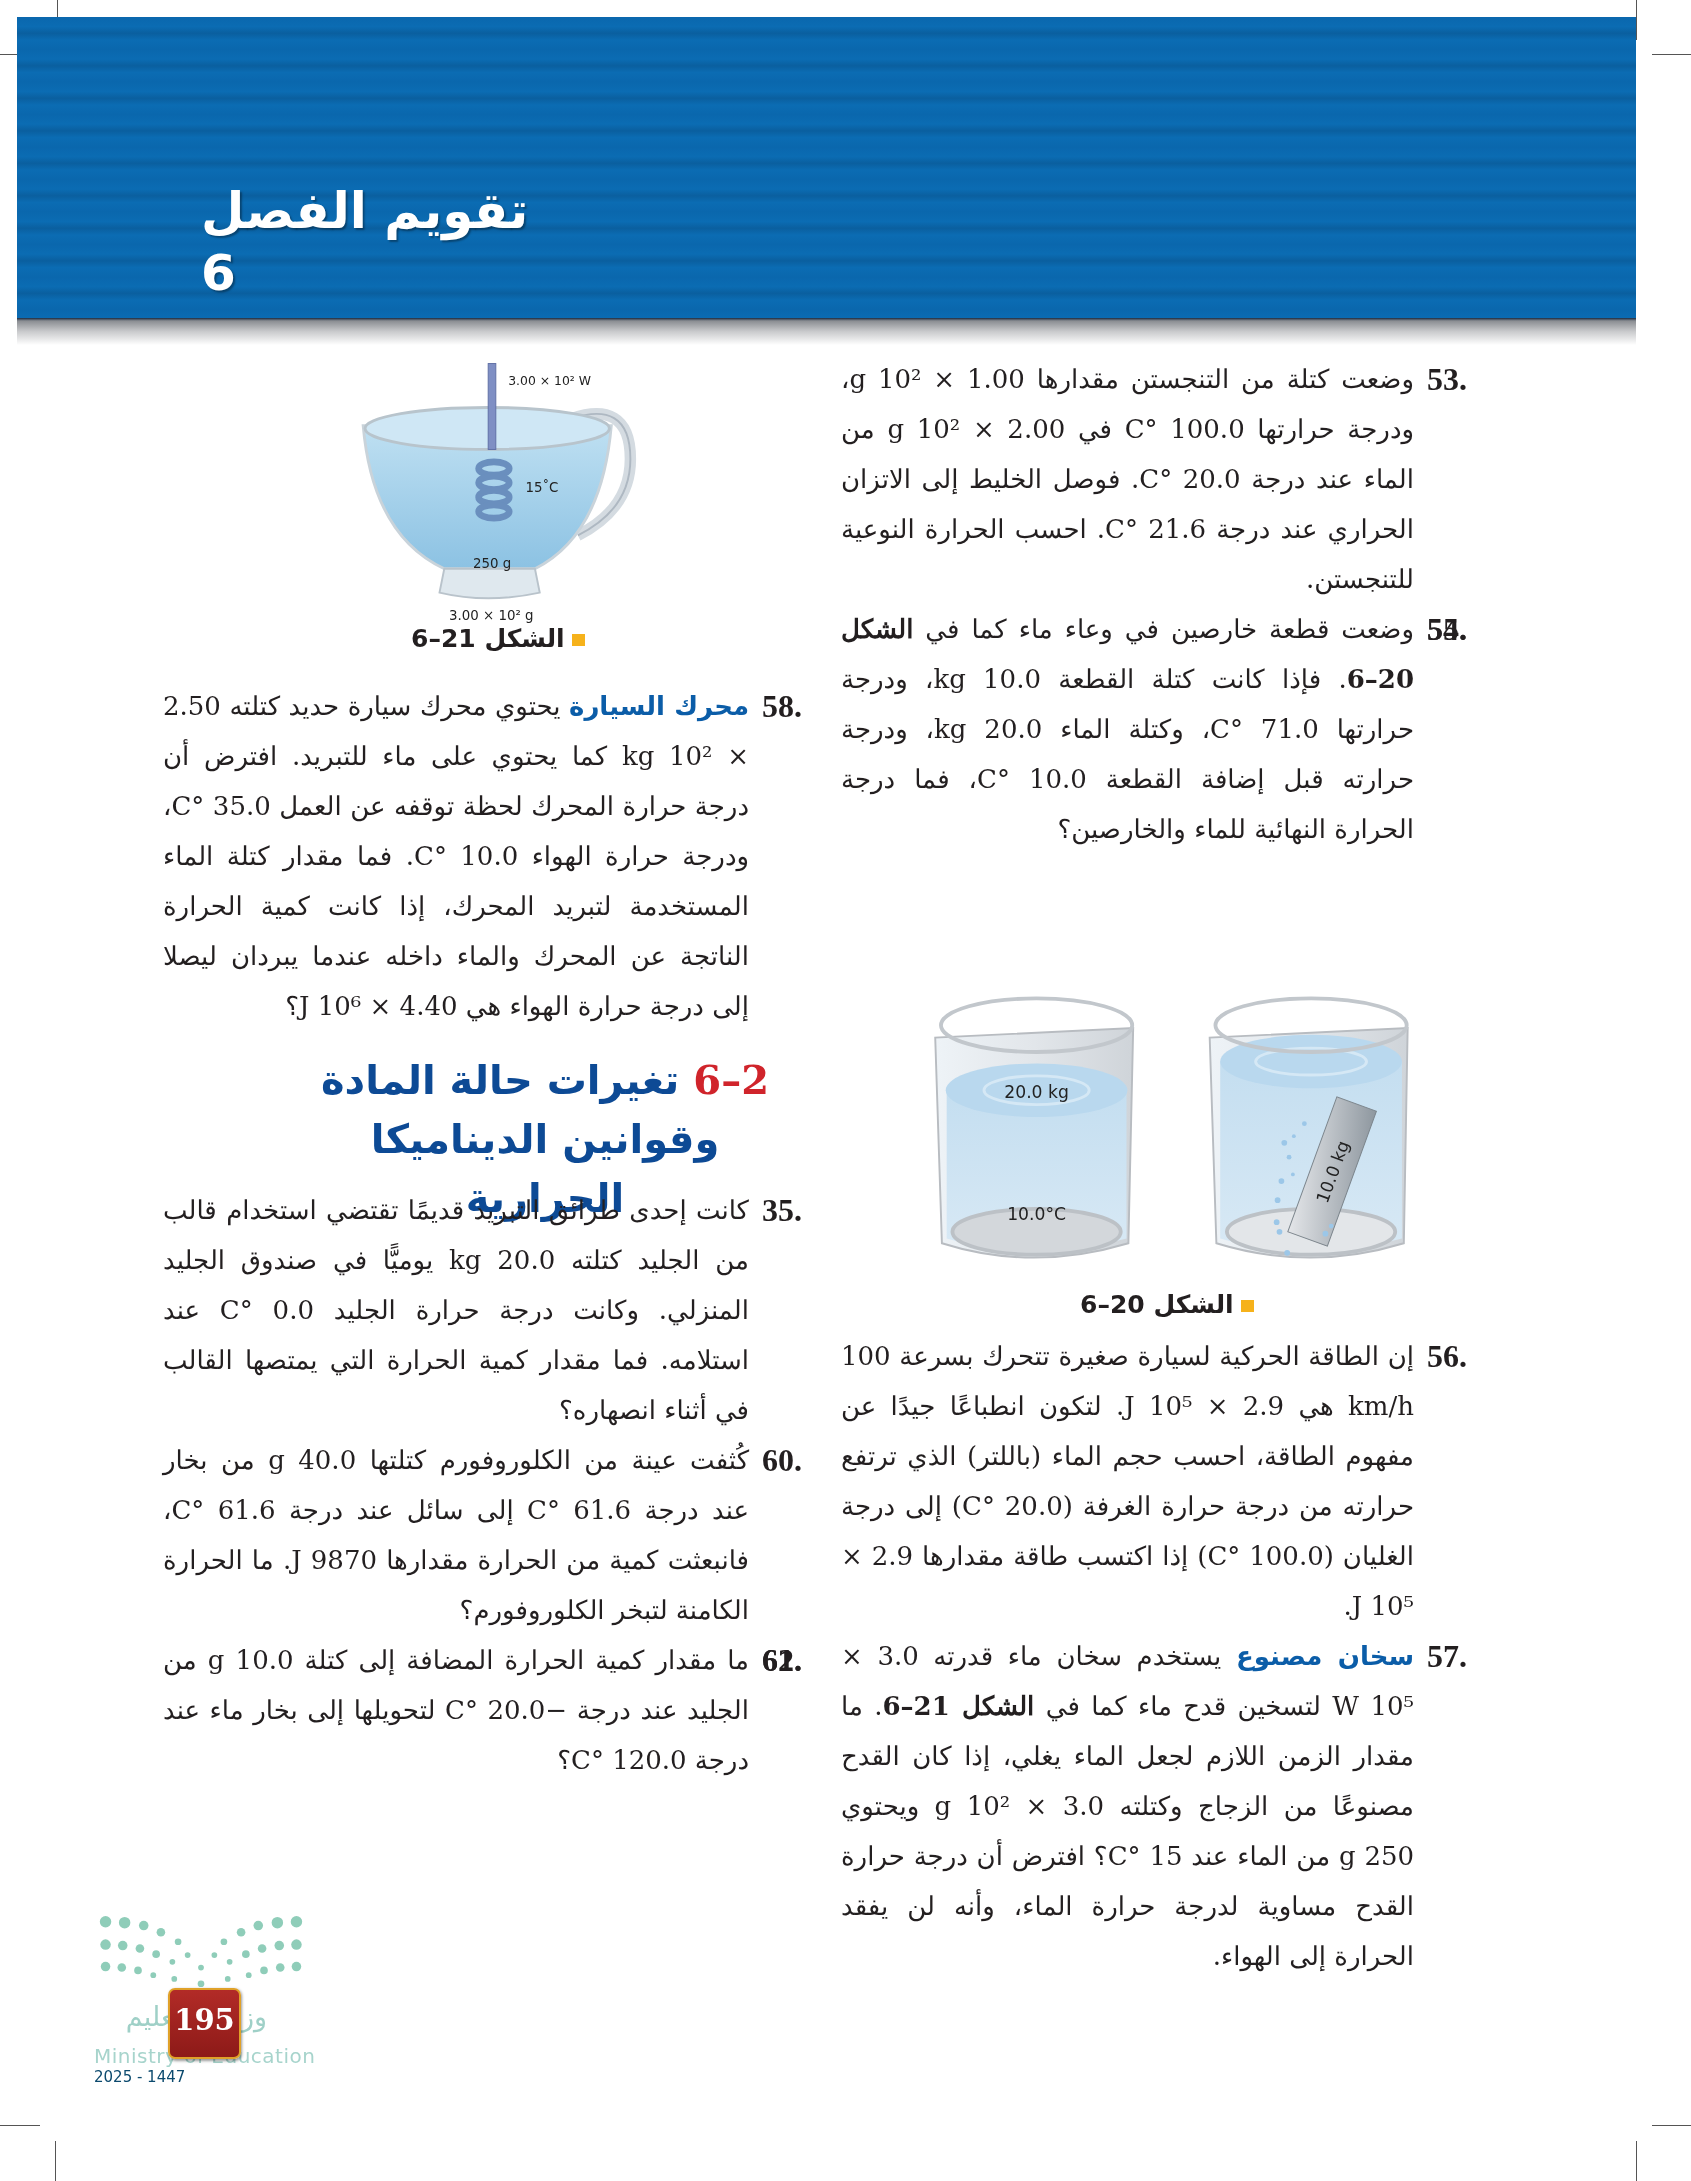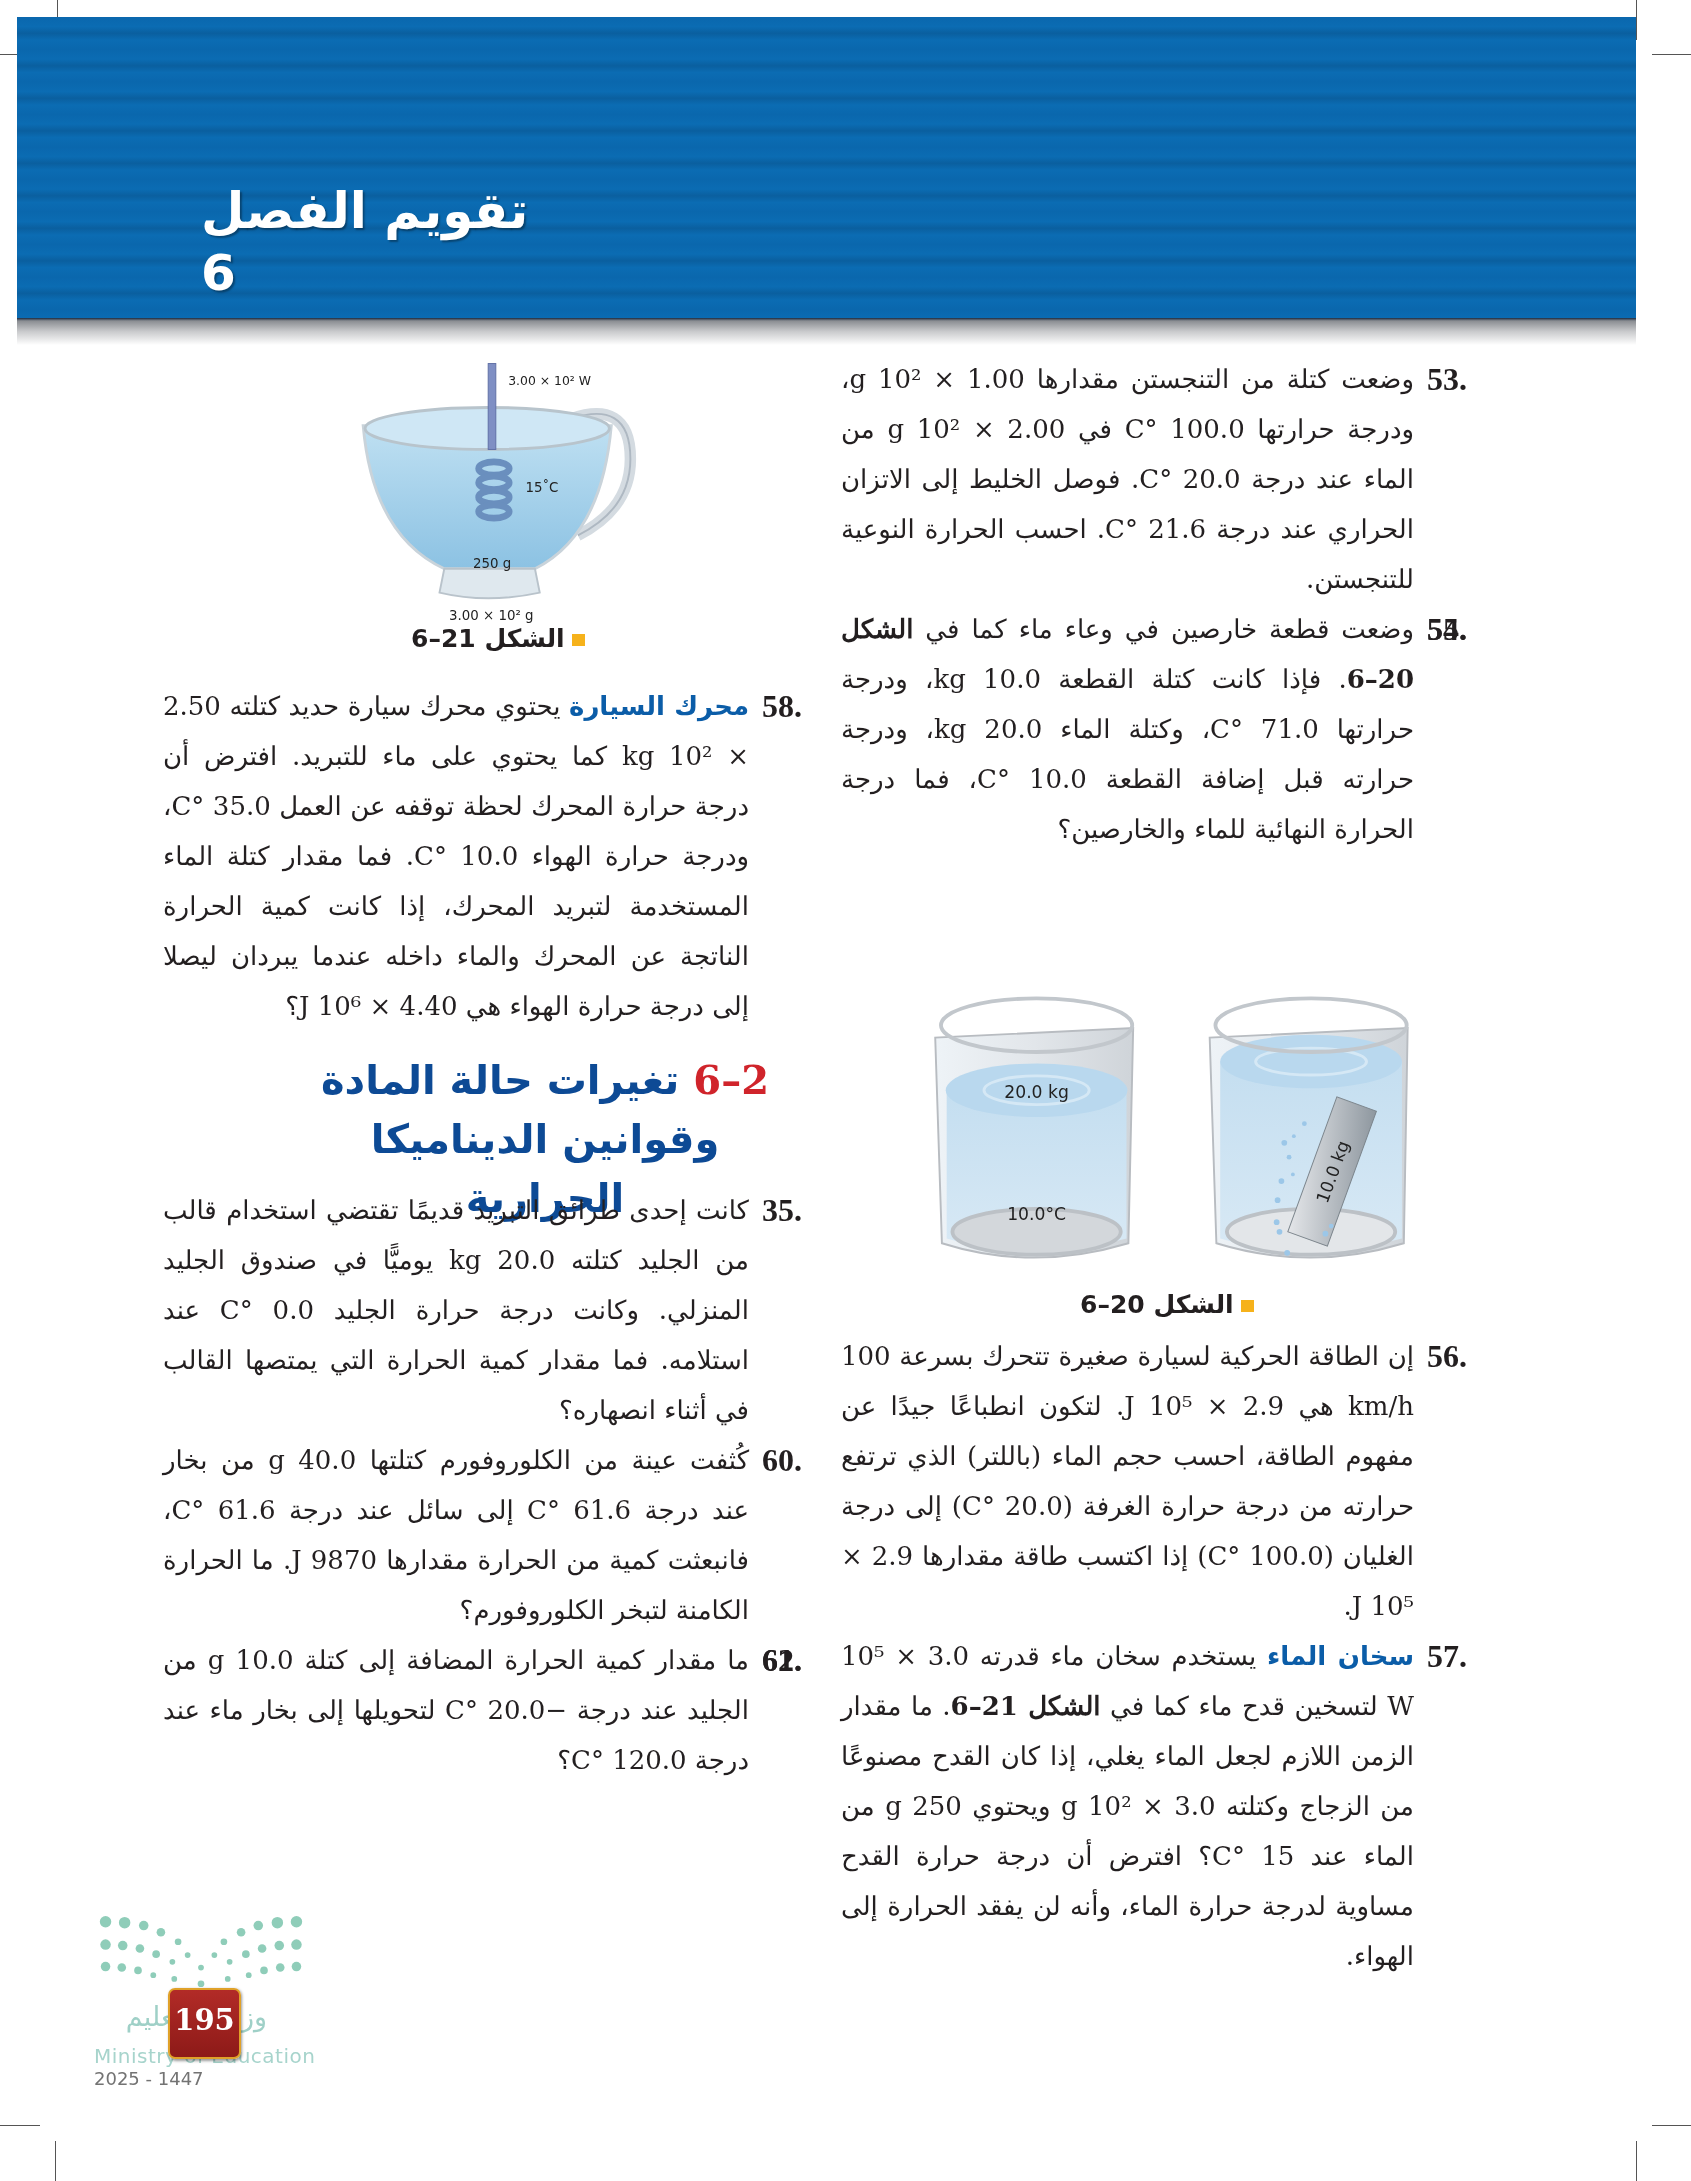--- a/index.html
+++ b/index.html
@@ -56,22 +56,22 @@
   .logo { position:absolute; left:96px; top:1912px; width:210px; height:153px; }
   .logo-text-ar {
     position:absolute; left:96px; top:2001px; width:201px; direction:rtl;
     color:#9fd0c7; font-family:"DejaVu Sans", sans-serif; font-size:27px; text-align:center;
   }
   .logo-text-en {
     position:absolute; left:94px; top:2044px; color:#a7d4cc;
     font-family:"DejaVu Sans", sans-serif; font-size:20px; letter-spacing:0.5px;
   }
   .logo-year {
-    position:absolute; left:94px; top:2068px; color:#737373;
-    font-family:"DejaVu Sans", sans-serif; font-size:18px;
+    position:absolute; left:94px; top:2068px; color:#0c4a6e;
+    font-family:"DejaVu Sans", sans-serif; font-size:15px;
   }
   .page-badge {
     position:absolute; left:168px; top:1988px; width:69px; height:67px;
     background:linear-gradient(180deg,#b22b27,#8d1a18); border:2.9px solid #e0a129;
     border-radius:7px; box-shadow:1px 1.9px 2.9px rgba(0,0,0,0.4);
     color:#fff; font-weight:bold; font-size:29px; text-align:center; line-height:61px;
     font-family:"DejaVu Serif", serif;
   }
 </style>
 </head>
@@ -225,21 +225,21 @@
   <span class="sq"></span><span>الشكل 20–6</span>
 </div>
 
 <div class="col col-right" style="top:1331px;">
   <div class="q">
     <span class="num">56.</span>
     <span>إن الطاقة الحركية لسيارة صغيرة تتحرك بسرعة 100 km/h هي 2.9 × 10⁵ J. لتكون انطباعًا جيدًا عن مفهوم الطاقة، احسب حجم الماء (باللتر) الذي ترتفع حرارته من درجة حرارة الغرفة (20.0 °C) إلى درجة الغليان (100.0 °C) إذا اكتسب طاقة مقدارها 2.9 × 10⁵ J.</span>
   </div>
   <div class="q">
     <span class="num">57.</span>
-    <span class="hl">سخان الماء</span><span> يستخدم سخان ماء قدرته 3.0 × 10⁵ W لتسخين قدح ماء كما في </span><span class="ref">الشكل 21–6</span><span>. ما مقدار الزمن اللازم لجعل الماء يغلي، إذا كان القدح مصنوعًا من الزجاج وكتلته 3.0 × 10² g ويحتوي 250 g من الماء عند 15 °C؟ افترض أن درجة حرارة القدح مساوية لدرجة حرارة الماء، وأنه لن يفقد الحرارة إلى الهواء.</span>
+    <span class="hl">سخان مصنوع</span><span> يستخدم سخان ماء قدرته 3.0 × 10⁵ W لتسخين قدح ماء كما في </span><span class="ref">الشكل 21–6</span><span>. ما مقدار الزمن اللازم لجعل الماء يغلي، إذا كان القدح مصنوعًا من الزجاج وكتلته 3.0 × 10² g ويحتوي 250 g من الماء عند 15 °C؟ افترض أن درجة حرارة القدح مساوية لدرجة حرارة الماء، وأنه لن يفقد الحرارة إلى الهواء.</span>
   </div>
 </div>
 
 <div class="logo">
   <svg width="210" height="91" viewBox="0 0 220 95">
     <g fill="#8fcdb9">
       <circle cx="10" cy="10" r="6"></circle>
         <circle cx="30" cy="11" r="6"></circle>
         <circle cx="50" cy="14" r="5"></circle>
         <circle cx="68" cy="21" r="4.5"></circle>

